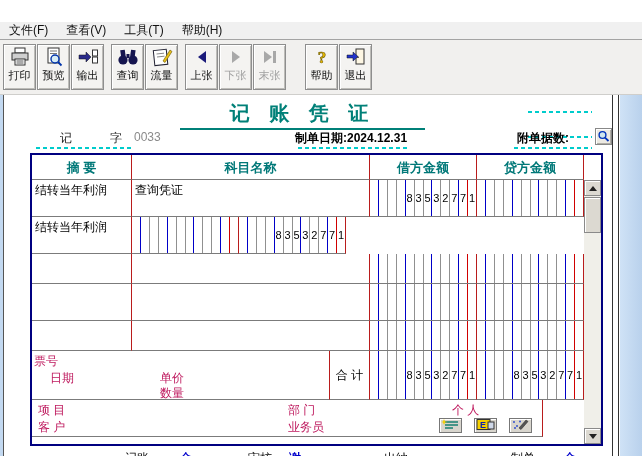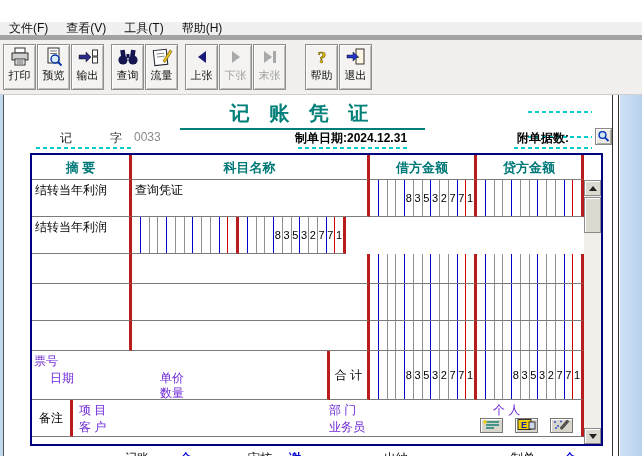--- a/index.html
+++ b/index.html
@@ -17,21 +17,21 @@
             background:linear-gradient(#fdfdfd,#e8eef5 45%,#ccd9e8); display:flex; align-items:center;
             justify-content:center; font-size:9px; color:#333; }
   .winbtn.min { border-radius:0 0 0 3px; }
   .winbtn.close { width:46px; border-radius:0 0 3px 0;
                   background:linear-gradient(#f0a9a4,#dd6a61 45%,#c33f35); color:#fff; }
   .minbar { width:9px; height:3px; background:#444; border:1px solid #222; }
   .maxbox { width:9px; height:8px; border:1px solid #555; background:#f6f9fc; }
   .closex { font-size:11px; font-weight:bold; color:#fff; text-shadow:0 1px 1px #7c1f1a; }
   
   .menubar { position:absolute; left:0; top:22px; width:642px; height:18px; background:#f0f0f0;
-             border-bottom:5px solid #a3a3a3; display:flex; align-items:center; font-size:12px; color:#111; }
+             border-bottom:1px solid #a3a3a3; display:flex; align-items:center; font-size:12px; color:#111; }
   .menu-item { padding:1px 9px; }
   
   .toolbar { position:absolute; left:0; top:40px; width:642px; height:55px; background:#f1f0ee;
              border-bottom:1px solid #cfcecb; display:flex; align-items:flex-start; padding:4px 0 0 3px; }
   .tbtn { width:33px; height:46px; margin-right:1px; background:#f4f3f1; border:1px solid #8e8e8e;
           box-shadow:inset 1px 1px 0 #ffffff, inset -1px -1px 0 #bdbcb8;
           display:flex; flex-direction:column; align-items:center; justify-content:flex-start; }
   .tbtn .ticon { height:24px; display:flex; align-items:center; justify-content:center; }
   .tbtn .tlabel { font-size:11px; color:#111; line-height:13px; white-space:nowrap; }
   .tbtn.disabled .tlabel { color:#9f9f9f; }
@@ -52,39 +52,39 @@
   .hfield { position:absolute; font-size:12px; color:#222; top:35px; }
   .hfield.b { font-weight:bold; color:#000; }
   .vnum { color:#8a8a8a; }
   .mag-btn { position:absolute; left:595px; top:33px; width:17px; height:17px; background:#ece9e2;
              border:1px solid #888; box-shadow:inset 1px 1px 0 #fff, inset -1px -1px 0 #b0ada6;
              display:flex; align-items:center; justify-content:center; }
   
   .vtable { position:absolute; left:30px; top:58px; width:573px; height:293px;
             border:2px solid #000080; background:#fff; }
   .vrow { display:flex; }
-  .vc { border-right:3px solid #b91c1c; border-bottom:1px solid #7b7b7b; overflow:hidden;
+  .vc { border-right:1px solid #b91c1c; border-bottom:1px solid #7b7b7b; overflow:hidden;
         font-size:12px; color:#000; padding:2px 3px; position:relative; }
   .vc.header { color:#007878; font-weight:bold; font-size:13px; text-align:center; padding-top:4px; }
   .vc.nopad { padding:0; }
   .ledger { display:flex; height:100%; width:100%; }
   .lc { flex:1; display:flex; align-items:center; justify-content:center; font-size:11px; color:#000;
         font-family:"Liberation Sans","DejaVu Sans",sans-serif; }
   .scroll-col { border-bottom:none; border-right:none; background:#fff; padding:0; }
   .vscroll { position:absolute; right:0; top:25px; bottom:0; width:17px; background:#f0efe9; }
   .sbtn { position:absolute; left:0; width:17px; height:16px; background:#dcd9d1; border:1px solid #8a8a8a;
           box-shadow:inset 1px 1px 0 #fff; display:flex; align-items:center; justify-content:center; }
   .sbtn.up { top:0; } .sbtn.down { bottom:0; }
   .tri-up { width:0; height:0; border-left:4px solid transparent; border-right:4px solid transparent;
             border-bottom:5px solid #222; }
   .tri-down { width:0; height:0; border-left:4px solid transparent; border-right:4px solid transparent;
               border-top:5px solid #222; }
   .sthumb { position:absolute; left:0; top:17px; width:17px; height:36px; background:#dcd9d1;
             border:1px solid #8a8a8a; box-shadow:inset 1px 1px 0 #fff; }
-  .flabel { position:absolute; font-size:12px; color:#6d28d9; white-space:nowrap; }
+  .flabel { position:absolute; font-size:12px; color:#be185d; white-space:nowrap; }
   .mini-icon { position:absolute; width:23px; height:15px; background:#d8d5cd; border:1px solid #777;
                box-shadow:inset 1px 1px 0 #fff; display:flex; align-items:center; justify-content:center; }
   .sigstrip { position:absolute; left:30px; top:355px; width:573px; height:14px; font-size:12px; }
   .sig-label { position:absolute; color:#000; }
   .sig-name { position:absolute; color:#0000cc; font-weight:bold; }
 </style>
 </head>
 <body>
 
 <div class="window">
@@ -459,21 +459,20 @@
               <div class="lc" style="border-right: 1px solid rgb(144, 144, 144);">3</div>
               <div class="lc" style="border-right: 1px solid rgb(144, 144, 144);">2</div>
               <div class="lc" style="border-right: 1px solid rgb(0, 0, 200);">7</div>
               <div class="lc" style="border-right: 1px solid rgb(208, 0, 0);">7</div>
               <div class="lc">1</div>
             </div>
           </div>
           <div class="vc scroll-col" style="width: 17px; height: 49px;"></div>
         </div>
         <div class="vrow">
-          <div class="vc" style="width: 41px; height: 37px; display: flex; align-items: center; justify-content: center;">备注</div>
           <div class="vc nopad" style="width: 511px; height: 37px;">
             <span class="flabel" style="left: 6px; top: 2px;">项  目</span>
             <span class="flabel" style="left: 6px; top: 19px;">客  户</span>
             <span class="flabel" style="left: 256px; top: 2px;">部  门</span>
             <span class="flabel" style="left: 256px; top: 19px;">业务员</span>
             <span class="flabel" style="left: 420px; top: 2px;">个  人</span>
             <div class="mini-icon" style="left: 407px; top: 18px;">
               <span><svg width="19" height="11" viewBox="0 0 19 11">
                   <line x1="4" y1="3" x2="17" y2="3" stroke="#0a7a6a" stroke-width="1.4"></line>
                   <line x1="4" y1="6" x2="17" y2="6" stroke="#0a7a6a" stroke-width="1.4"></line>

